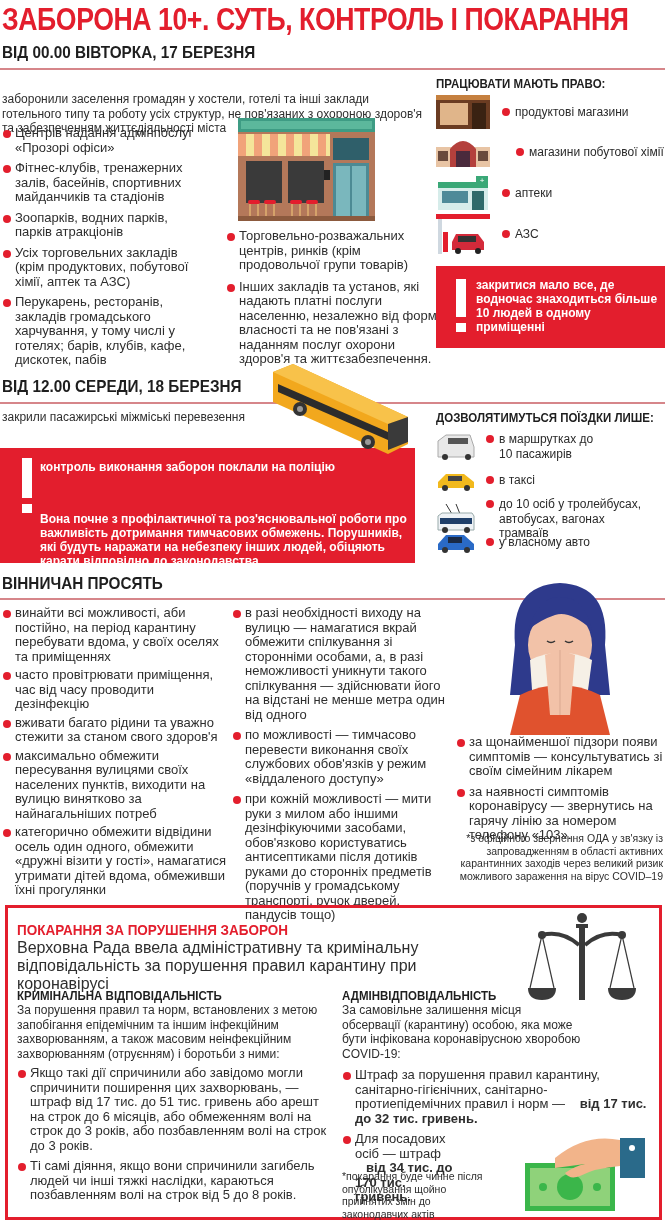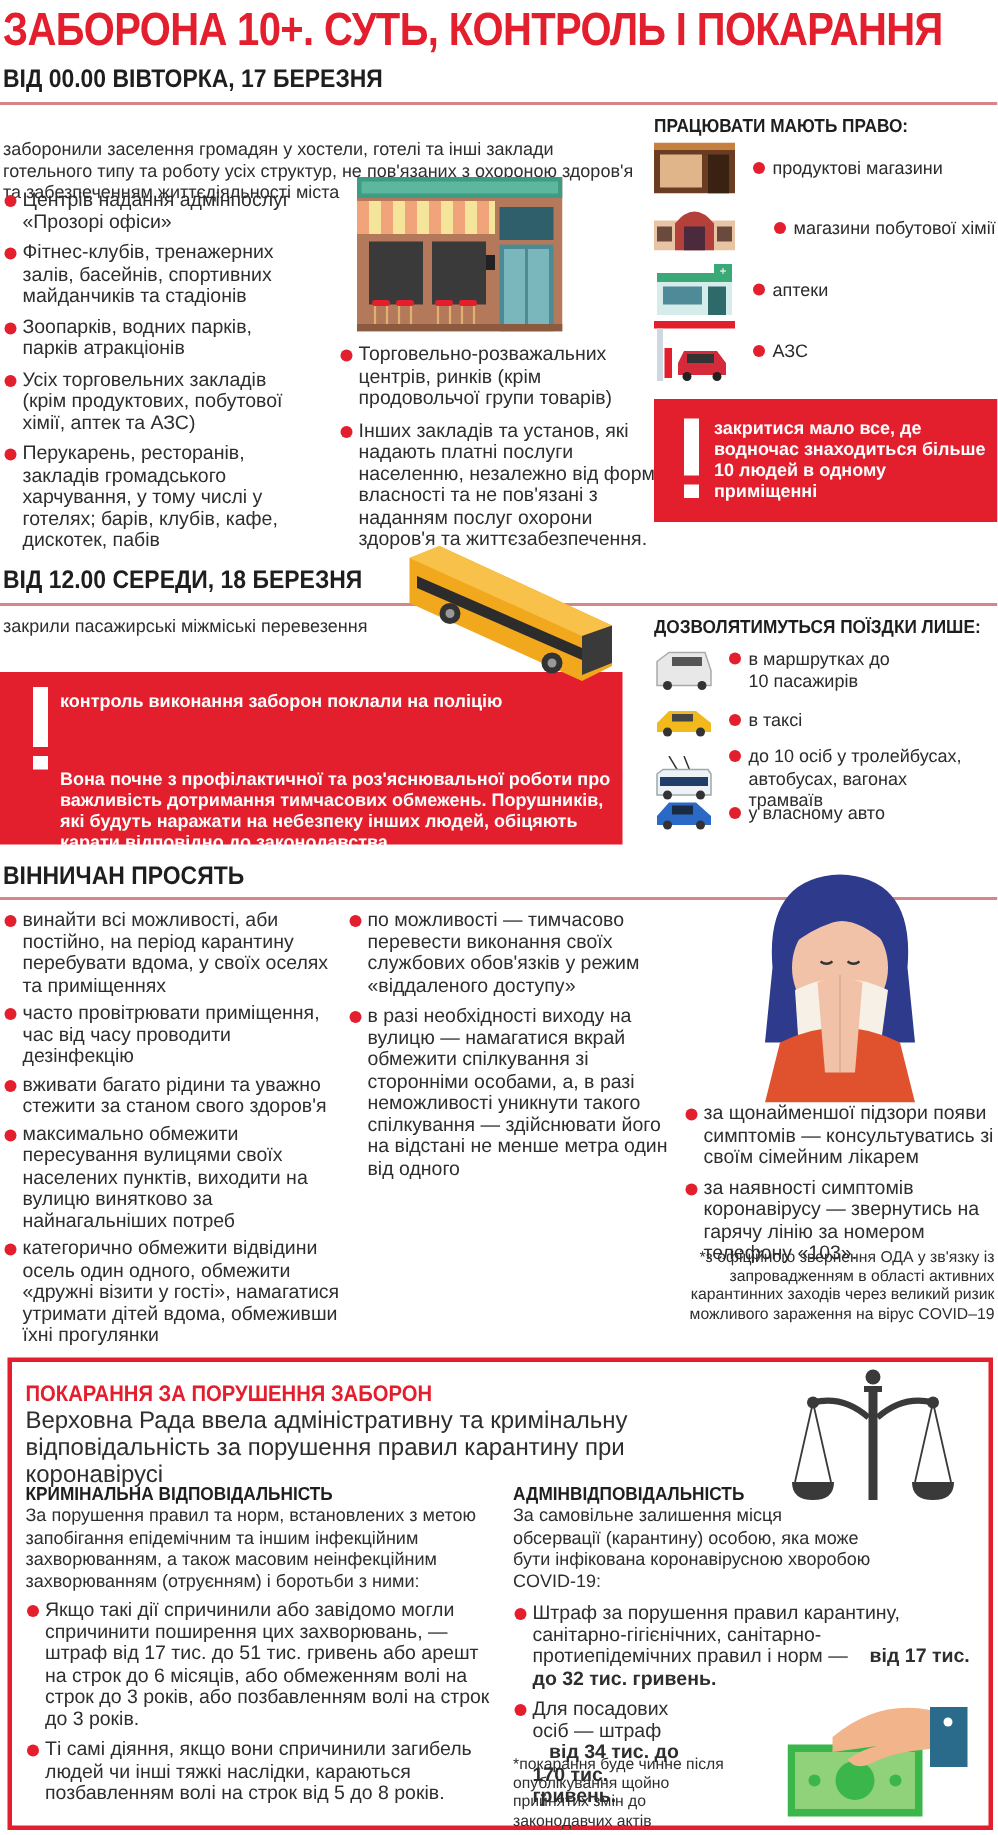--- a/index.html
+++ b/index.html
@@ -230,22 +230,23 @@
 
 <div class="abs" style="left:2px;top:606px;width:228px;">
   <div class="bul">винайти всі можливості, аби постійно, на період карантину перебувати вдома, у своїх оселях та приміщеннях</div>
   <div class="bul">часто провітрювати приміщення, час від часу проводити дезінфекцію</div>
   <div class="bul">вживати багато рідини та уважно стежити за станом свого здоров'я</div>
   <div class="bul">максимально обмежити пересування вулицями своїх населених пунктів, виходити на вулицю винятково за найнагальніших потреб</div>
   <div class="bul">категорично обмежити відвідини осель один одного, обмежити «дружні візити у гості», намагатися утримати дітей вдома, обмеживши їхні прогулянки</div>
 </div>
 
 <div class="abs" style="left:232px;top:606px;width:218px;">
+  <div class="bul" style="margin-bottom:6px">в разі необхідності виходу на вулицю — намагатися вкрай обмежити спілкування зі сторонніми особами, а, в разі неможливості уникнути такого спілкування — здійснювати його на відстані не менше метра один від одного</div>
   <div class="bul" style="margin-bottom:6px">по можливості — тимчасово перевести виконання своїх службових обов'язків у режим «віддаленого доступу»</div>
-  <div class="bul" style="margin-bottom:6px">в разі необхідності виходу на вулицю — намагатися вкрай обмежити спілкування зі сторонніми особами, а, в разі неможливості уникнути такого спілкування — здійснювати його на відстані не менше метра один від одного</div>
+  <div class="bul">при кожній можливості — мити руки з милом або іншими дезінфікуючими засобами, обов'язково користуватись антисептиками після дотиків руками до сторонніх предметів (поручнів у громадському транспорті, ручок дверей, пандусів тощо)</div>
 </div>
 
 <div class="abs" style="left:500px;top:575px;width:120px;height:160px;">
   <svg width="120" height="160" viewBox="0 0 120 160">
     <path d="M15 70 Q10 10 60 8 Q110 10 105 70 L110 120 L10 120 Z" fill="#2e3a8c"></path>
     <ellipse cx="60" cy="70" rx="32" ry="36" fill="#f2c2a8"></ellipse>
     <path d="M28 55 Q40 20 60 22 Q85 22 92 55 Q70 35 55 40 Q40 45 28 55 Z" fill="#2e3a8c"></path>
     <path d="M47 66 Q51 69 55 66" stroke="#333" stroke-width="1.5" fill="none"></path>
     <path d="M65 66 Q69 69 73 66" stroke="#333" stroke-width="1.5" fill="none"></path>
     <path d="M30 85 Q60 70 92 85 L88 115 Q60 125 32 115 Z" fill="#f6f0e6"></path>

